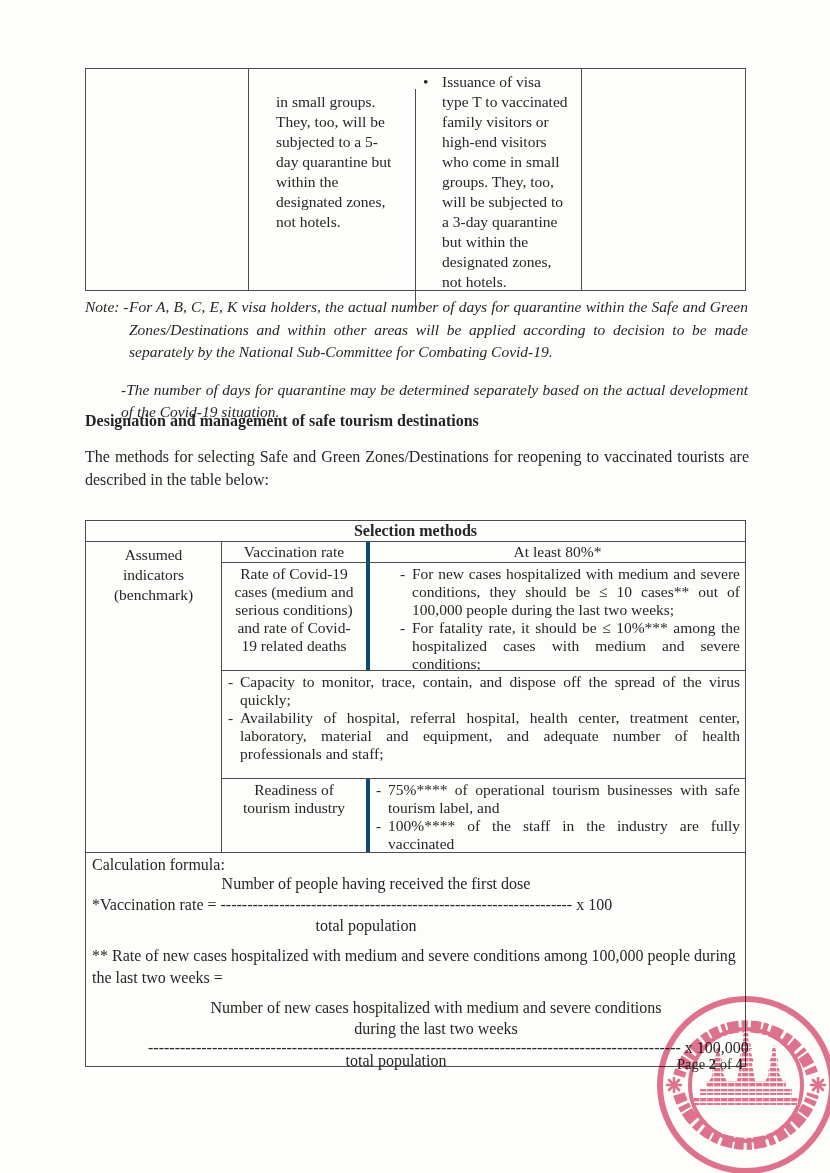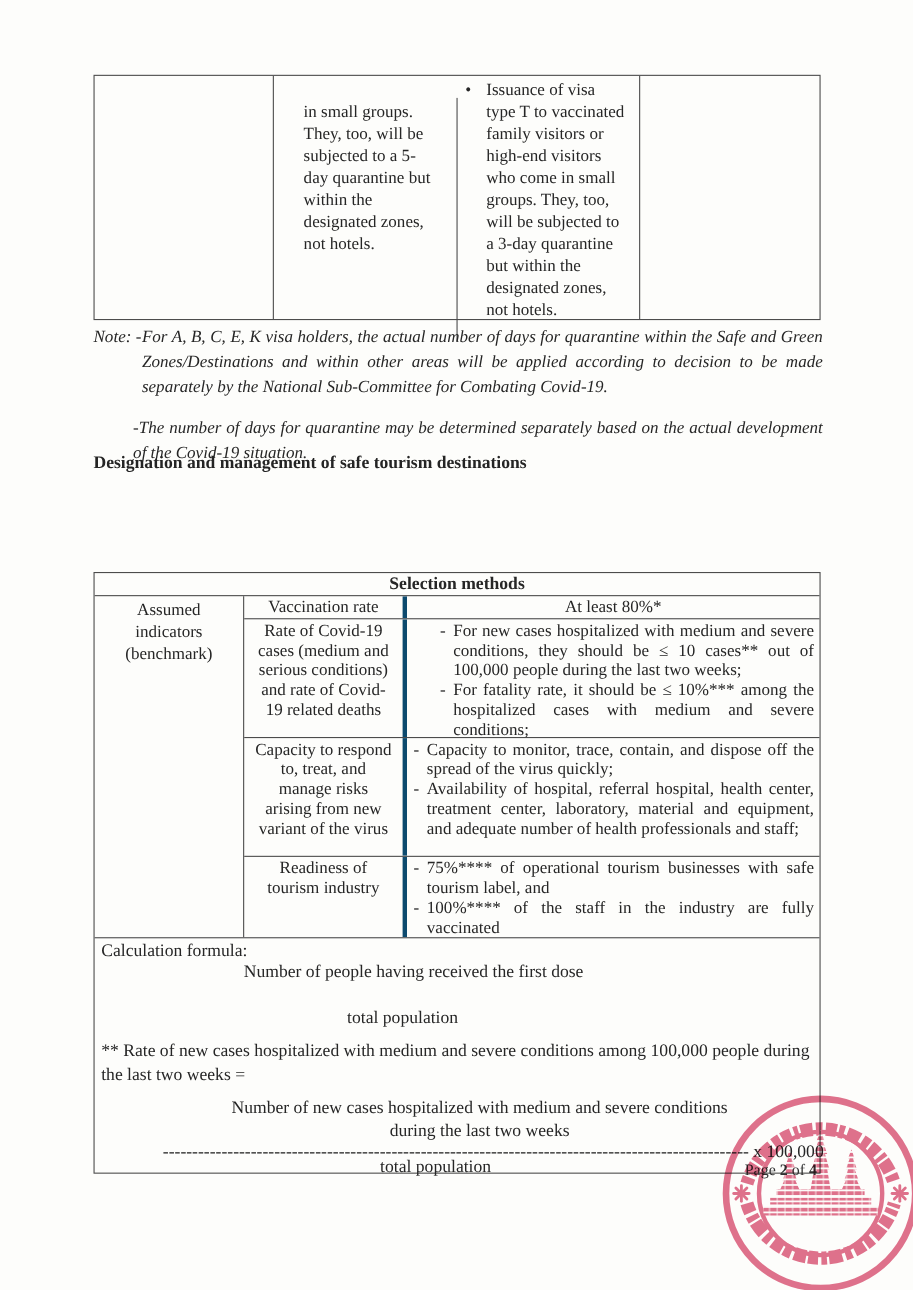--- a/index.html
+++ b/index.html
@@ -119,20 +119,21 @@
 
   <div class="note">
     <div class="note-item1">
       <span class="note-label">Note: -</span>
       <div class="note-text1">For A, B, C, E, K visa holders, the actual number of days for quarantine within the Safe and Green Zones/Destinations and within other areas will be applied according to decision to be made separately by the National Sub-Committee for Combating Covid-19.</div>
     </div>
     <div class="note-item2">-The number of days for quarantine may be determined separately based on the actual development of the Covid-19 situation.</div>
   </div>
 
   <div class="section-heading">Designation and management of safe tourism destinations</div>
+  <div class="intro">The methods for selecting Safe and Green Zones/Destinations for reopening to vaccinated tourists are described in the table below:</div>
 
   <div class="sel-table">
     <div class="sel-header">Selection methods</div>
     <div class="sel-body">
       <div class="sel-col1">Assumed
 indicators
 (benchmark)</div>
       <div class="sel-right">
 
         <div class="sel-row r1">
@@ -152,25 +153,20 @@
               <span class="pt-text">For new cases hospitalized with medium and severe conditions, they should be ≤ 10 cases** out of 100,000 people during the last two weeks;</span>
             </div>
             <div class="pt">
               <span class="pm">-</span>
               <span class="pt-text">For fatality rate, it should be ≤ 10%*** among the hospitalized cases with medium and severe conditions;</span>
             </div>
           </div>
         </div>
 
         <div class="sel-row r3">
-          <div class="sel-label">Capacity to respond
-to, treat, and
-manage risks
-arising from new
-variant of the virus</div>
           <div class="sel-points">
             <div class="pt">
               <span class="pm">-</span>
               <span class="pt-text">Capacity to monitor, trace, contain, and dispose off the spread of the virus quickly;</span>
             </div>
             <div class="pt">
               <span class="pm">-</span>
               <span class="pt-text">Availability of hospital, referral hospital, health center, treatment center, laboratory, material and equipment, and adequate number of health professionals and staff;</span>
             </div>
           </div>
@@ -190,20 +186,23 @@
             </div>
           </div>
         </div>
 
       </div>
     </div>
 
     <div class="sel-calc">
       <div class="calc-title">Calculation formula:</div>
       <div class="f1-num">Number of people having received the first dose</div>
+      <div class="f1-line">
+        <span>*Vaccination rate = </span><span>------------------------------------------------------------------</span><span> x 100</span>
+      </div>
       <div class="f1-den">total population</div>
       <div class="f2-intro">** Rate of new cases hospitalized with medium and severe conditions among 100,000 people during the last two weeks =</div>
       <div class="f2-num1">Number of new cases hospitalized with medium and severe conditions</div>
       <div class="f2-num2">during the last two weeks</div>
       <div class="f2-line">
         <span>----------------------------------------------------------------------------------------------------</span><span> x 100,000</span>
       </div>
       <div class="f2-den">total population</div>
     </div>
   </div>

